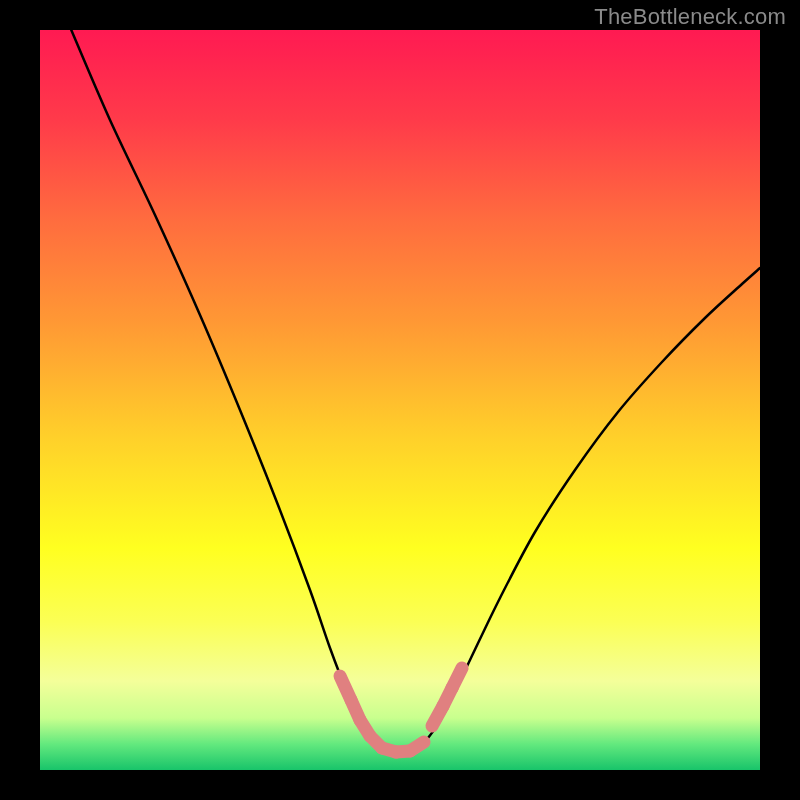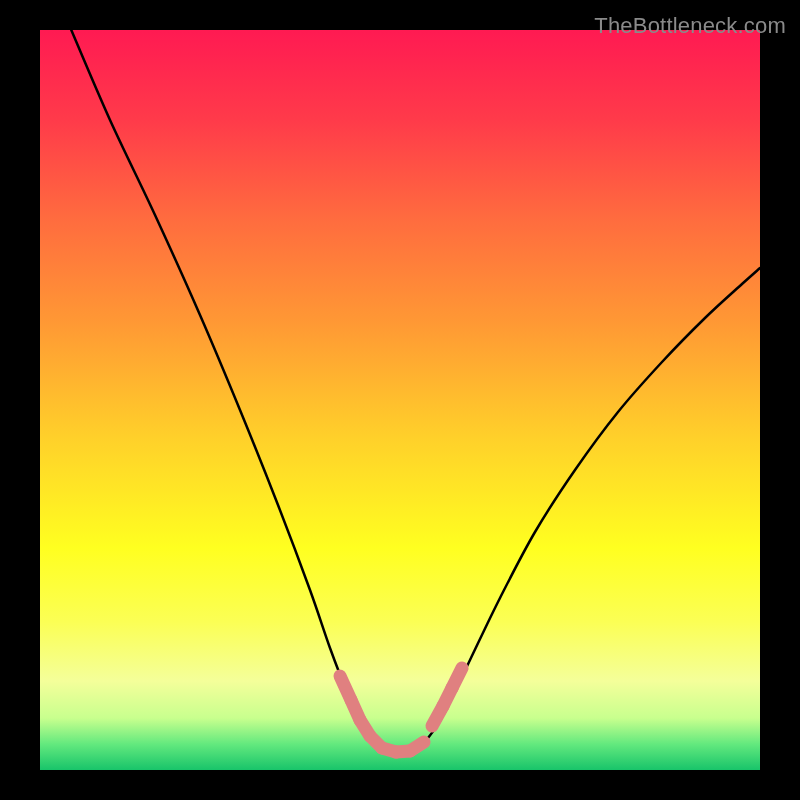--- a/index.html
+++ b/index.html
@@ -23,21 +23,20 @@
   .watermark {
     position: absolute;
     top: 4px;
     right: 14px;
     font-family: Arial, Helvetica, sans-serif;
     font-size: 22px;
     font-weight: 500;
     color: #8a8a8a;
     letter-spacing: 0.2px;
     user-select: none;
-    margin-top: 9px;
   }
 </style>
 </head>
 <body>
 
 <div class="stage">
 
   <svg width="800" height="800" viewBox="0 0 800 800">
     <defs>
       <linearGradient id="bg-grad" x1="0" y1="0" x2="0" y2="1">

